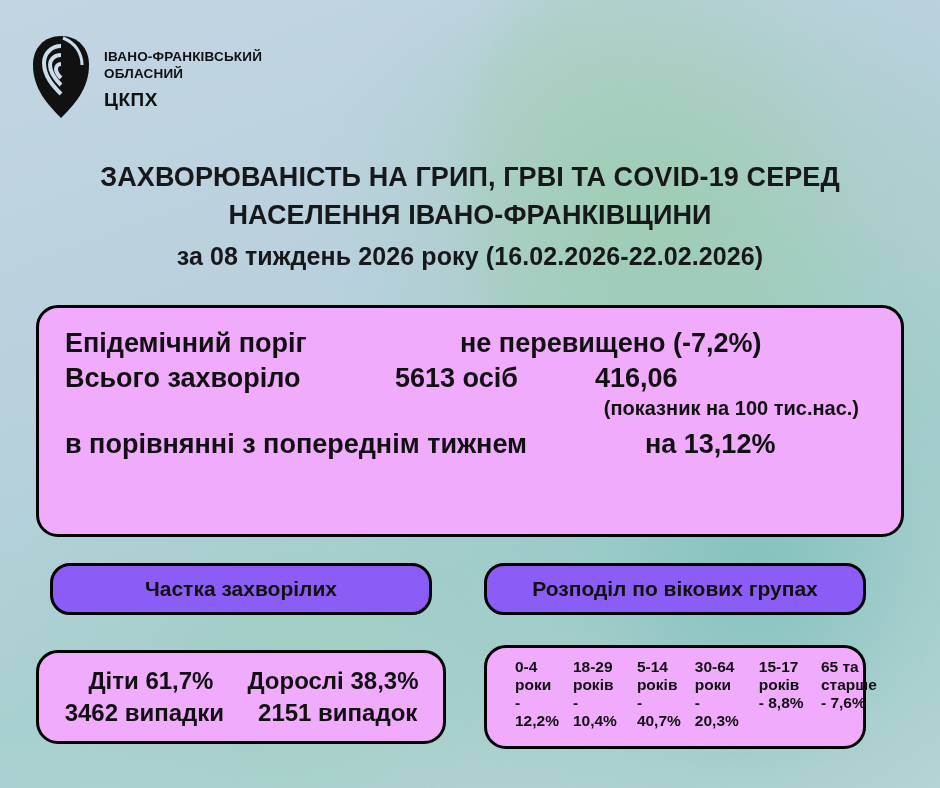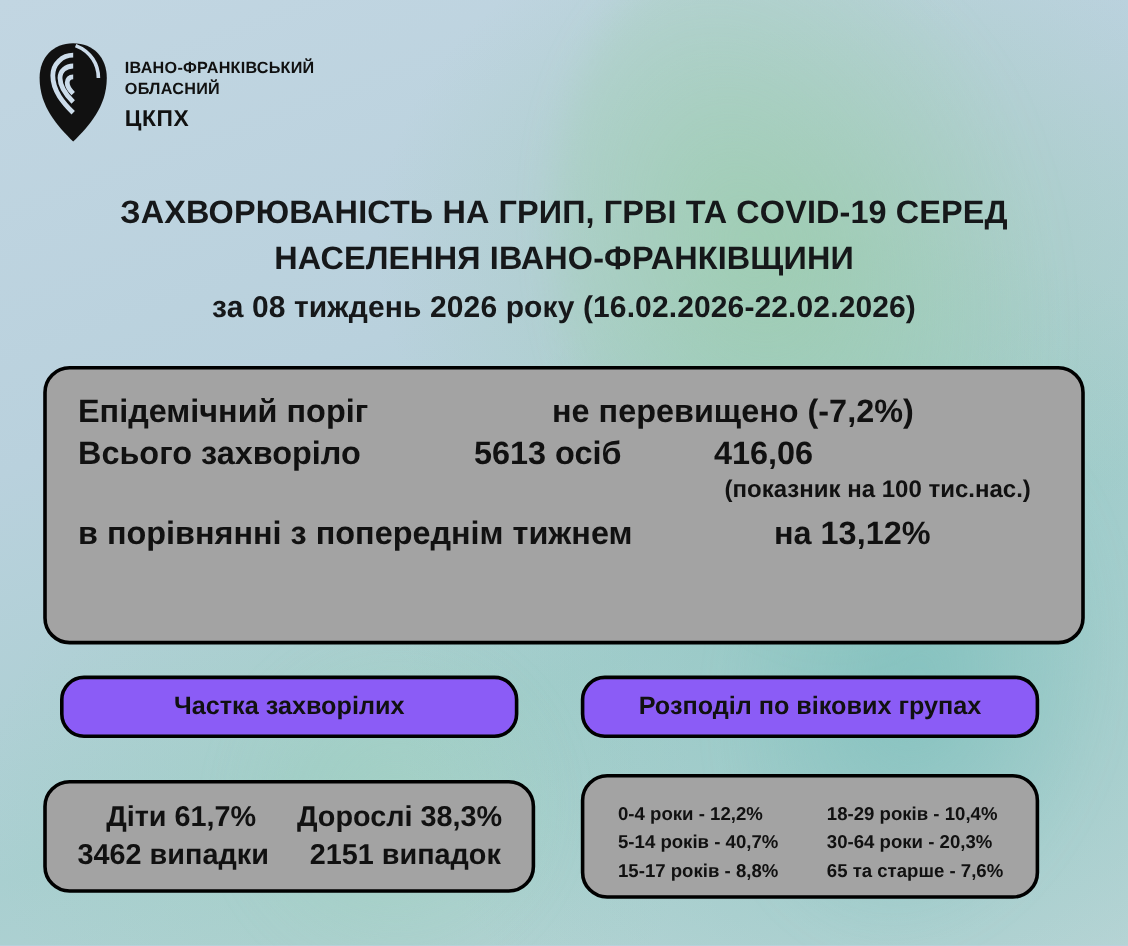--- a/index.html
+++ b/index.html
@@ -106,21 +106,21 @@
   .title-sub {
     font-size: 25px;
     font-weight: bold;
     margin-top: 7px;
     letter-spacing: 0.1px;
   }
 
   
   .panel {
     position: absolute;
-    background: #a3a3a3;
+    background: #f0abfc;
     border: 3px solid #000;
     border-radius: 22px;
     box-sizing: border-box;
   }
 
   .panel-main {
     left: 36px;
     top: 305px;
     width: 868px;
     height: 232px;
@@ -208,22 +208,22 @@
     text-align: right;
   }
 
   .panel-ages {
     left: 484px;
     top: 645px;
     width: 382px;
     height: 104px;
     padding: 10px 14px;
     display: flex;
-    flex-direction: column;
-    justify-content: flex-end;
+    flex-direction: row;
+    justify-content: space-between;
     gap: 6px;
   }
   .age-row {
     display: flex;
     font-size: 15.5px;
     font-weight: bold;
     color: #111;
   }
   .age-row .col {
     width: 50%;

